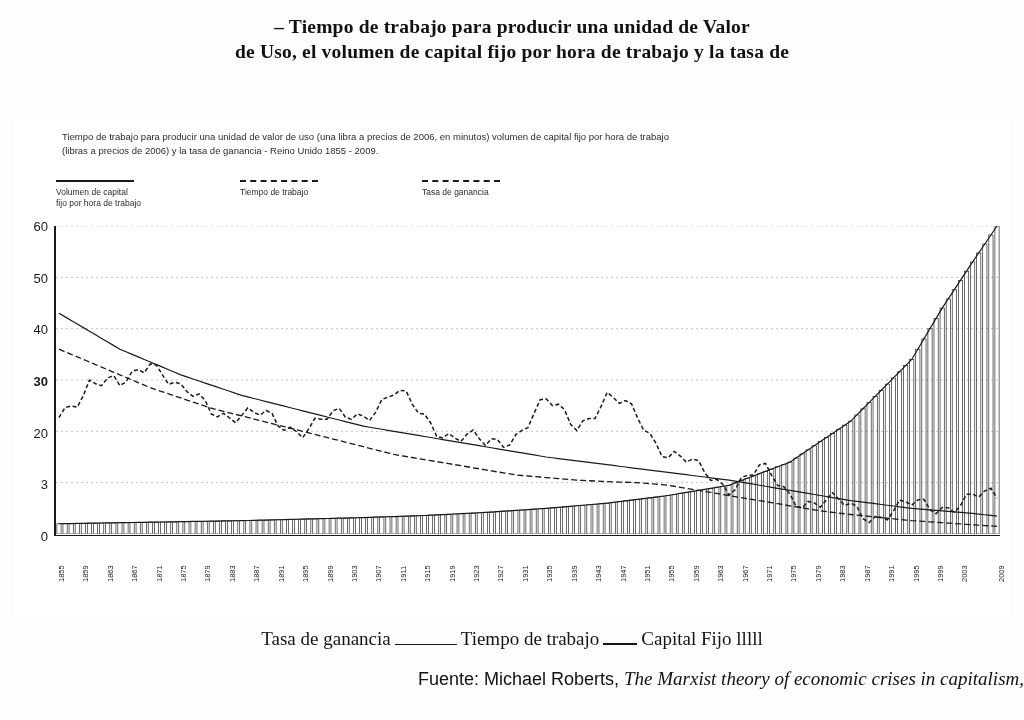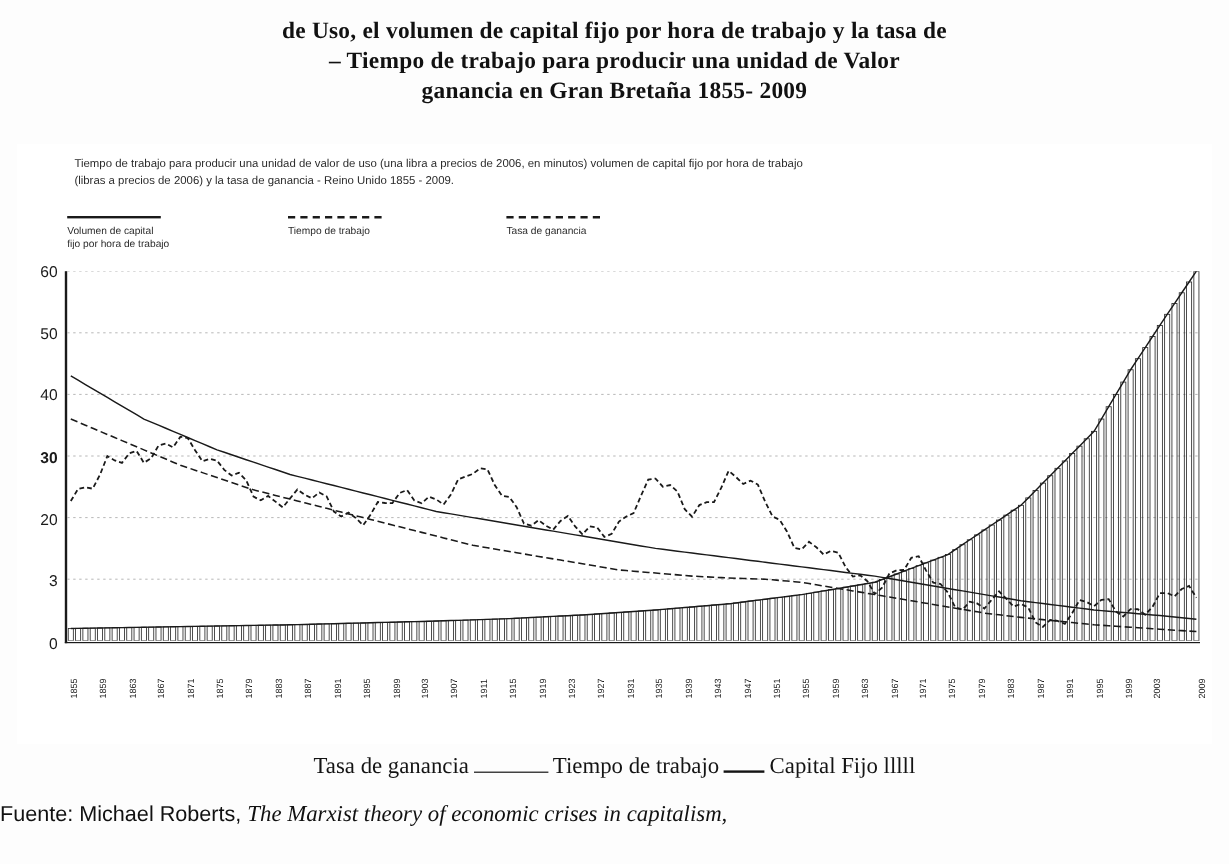--- a/index.html
+++ b/index.html
@@ -164,36 +164,35 @@
     display: inline-block;
     width: 34px;
     border-bottom: 2px solid #141414;
     margin: 0 4px 5px 2px;
   }
   .source {
     position: absolute;
     left: 0;
     top: 668px;
     width: 1024px;
-    text-align: left;
+    text-align: right;
     font-family: "Liberation Sans", sans-serif;
     font-size: 18px;
     color: #111;
   }
   .source .italic { font-style: italic; font-family: "Liberation Serif", serif; font-size: 19px;}
 </style>
 </head>
 <body>
 
 <div class="page">
 
   <div class="title-block">
+    <div class="title-line">– Tiempo de trabajo para producir una unidad de Valor</div>
     <div class="title-line">de Uso, el volumen de capital fijo por hora de trabajo y la tasa de</div>
-    <div class="title-line">– Tiempo de trabajo para producir una unidad de Valor</div>
-    <div class="title-line">ganancia en Gran Bretaña 1855- 2009</div>
   </div>
 
   <div class="figure">
 
     <div class="fig-caption">
       <div>Tiempo de trabajo para producir una unidad de valor de uso (una libra a precios de 2006, en minutos) volumen de capital fijo por hora de trabajo</div>
       <div>(libras a precios de 2006) y la tasa de ganancia - Reino Unido 1855 - 2009.</div>
     </div>
 
     <div class="legend">

